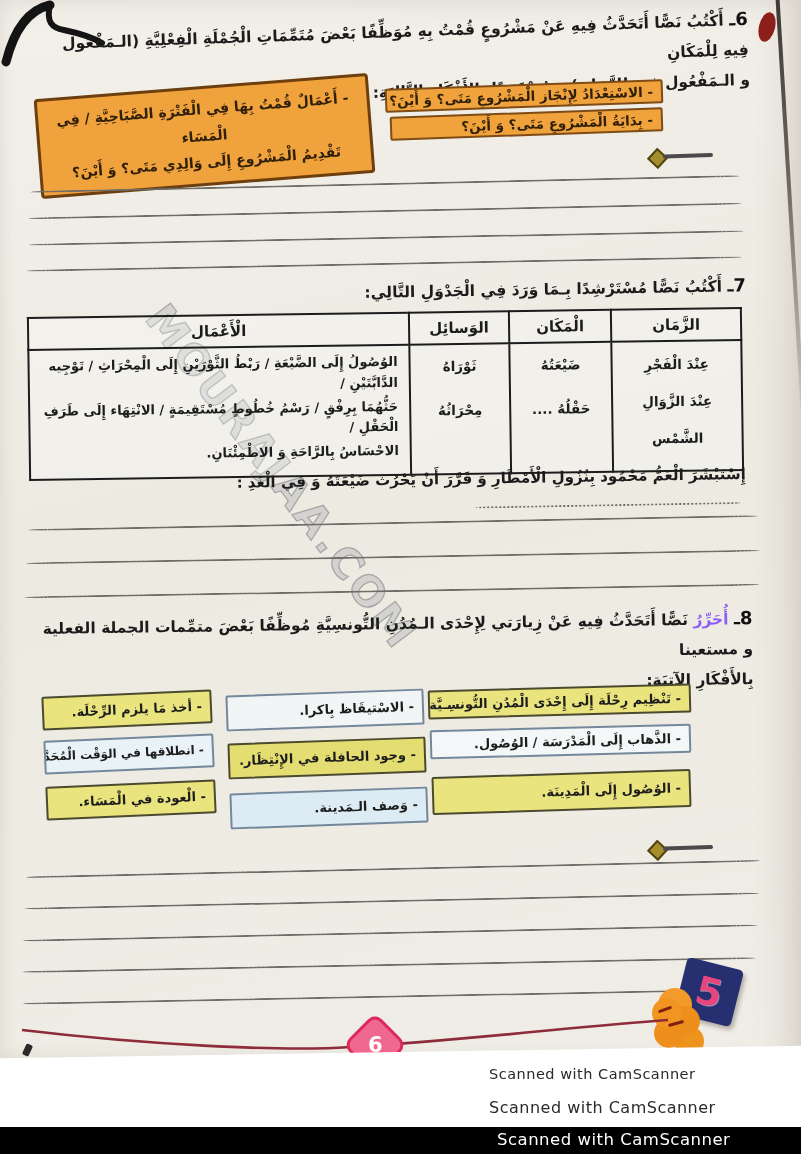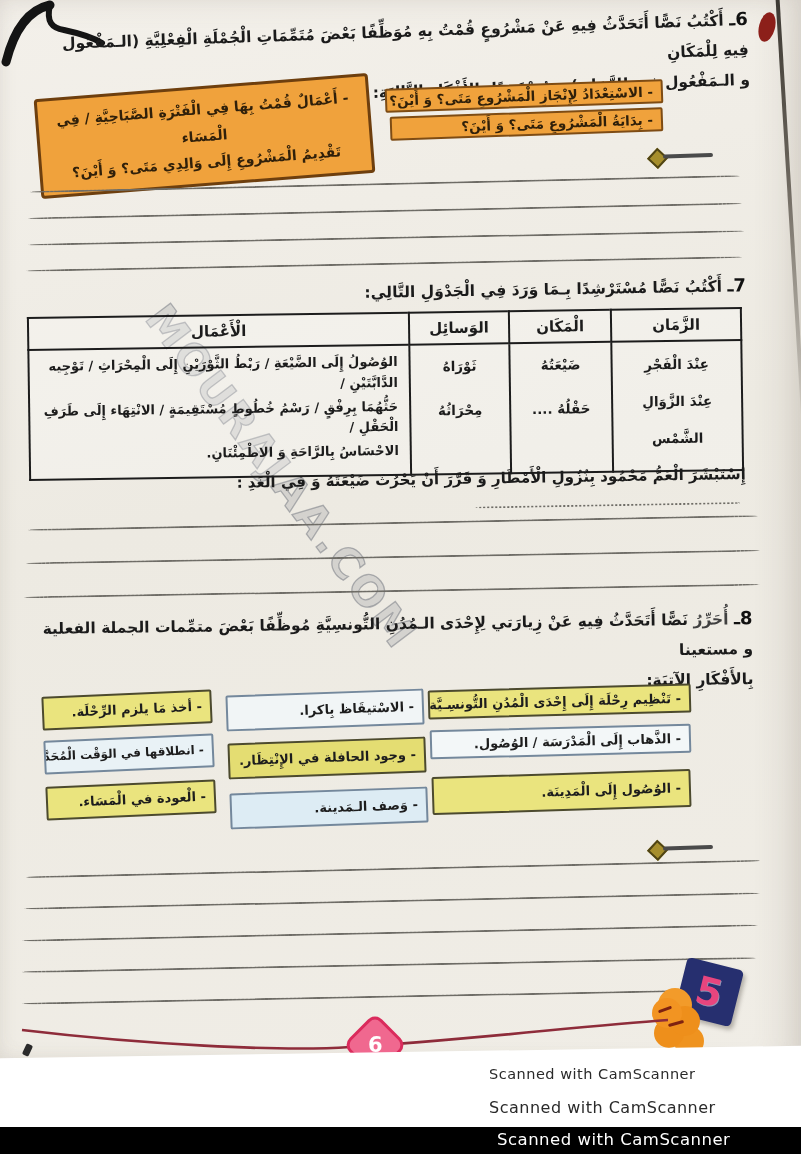--- a/index.html
+++ b/index.html
@@ -11,21 +11,21 @@
   }
   .paper{
     position:absolute;left:0;top:0;width:801px;height:1070px;
     background:linear-gradient(168deg,#f3f0ea 0%,#edeae2 45%,#f0ede6 100%);
     box-shadow:inset -18px 0 30px rgba(120,110,95,.15), inset 0 -8px 18px rgba(120,110,95,.12);
   }
   .abs{position:absolute;}
   .rtl{direction:rtl;unicode-bidi:isolate;text-align:right;}
   .ex-head{font-weight:bold;font-size:15.5px;line-height:1.9;color:#1b1b1b;}
   .ex-num{font-size:18px;font-weight:bold;color:#111;}
-  .verb-orange{color:#404040;}
+  .verb-orange{color:#8b5cf6;}
   .idea-orange{
     background:#f0a23c;border:2px solid #7e4c14;border-radius:2px;
     font-weight:bold;font-size:13.5px;color:#30200a;
     padding:2px 8px;box-sizing:border-box;white-space:nowrap;overflow:hidden;
   }
   .idea-orange-big{
     background:#f0a23c;border:3px solid #6e3f0e;border-radius:4px;
     font-weight:bold;font-size:14px;color:#30200a;text-align:center;
     padding:7px 10px;box-sizing:border-box;line-height:1.9;
   }

